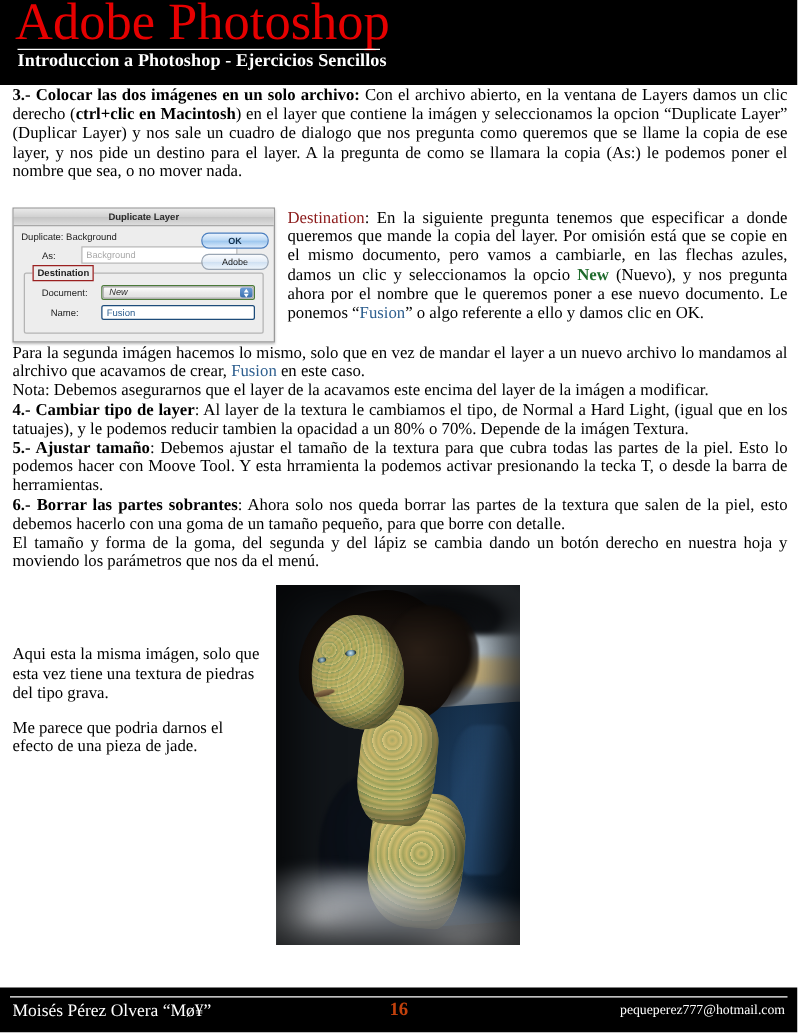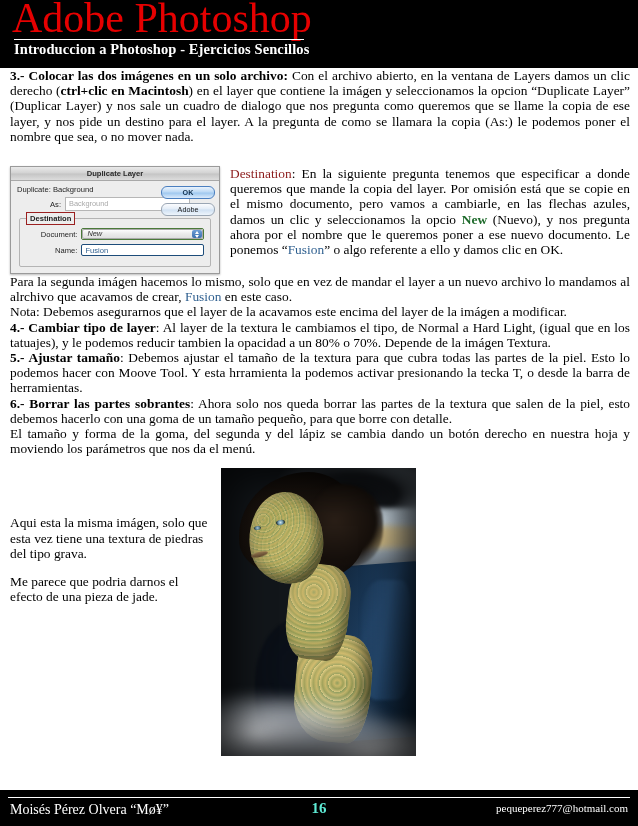--- a/index.html
+++ b/index.html
@@ -216,21 +216,21 @@
     min-height: 72px;
   }
   .dlg-row {
     display: flex;
     align-items: center;
     margin-bottom: 3px;
   }
   .dlg-label {
     font-size: 7.6px;
     color: #1d1d1d;
-    text-align: right;
+    text-align: center;
     white-space: nowrap;
   }
   .lbl-dup { width: 108px; text-align: left; }
   .lbl-as  { width: 44px; margin-right: 4px; }
   .dlg-input {
     height: 10px;
     background: #ffffff;
     border: 1px solid #b6b6b6;
     font-size: 7.4px;
     color: #a9a9a9;
@@ -543,21 +543,21 @@
     position: absolute;
     left: 10px; top: 12px;
     color: #ffffff;
     font-size: 14px;
     font-family: "Liberation Serif", serif;
   }
   .footer-center {
     position: absolute;
     left: 0; right: 0; top: 10px;
     text-align: center;
-    color: #5eead4;
+    color: #c2410c;
     font-size: 15px;
     font-weight: bold;
     font-family: "Liberation Serif", serif;
   }
   .footer-right {
     position: absolute;
     right: 10px; top: 12px;
     color: #ffffff;
     font-size: 11px;
     font-family: "Liberation Serif", serif;

